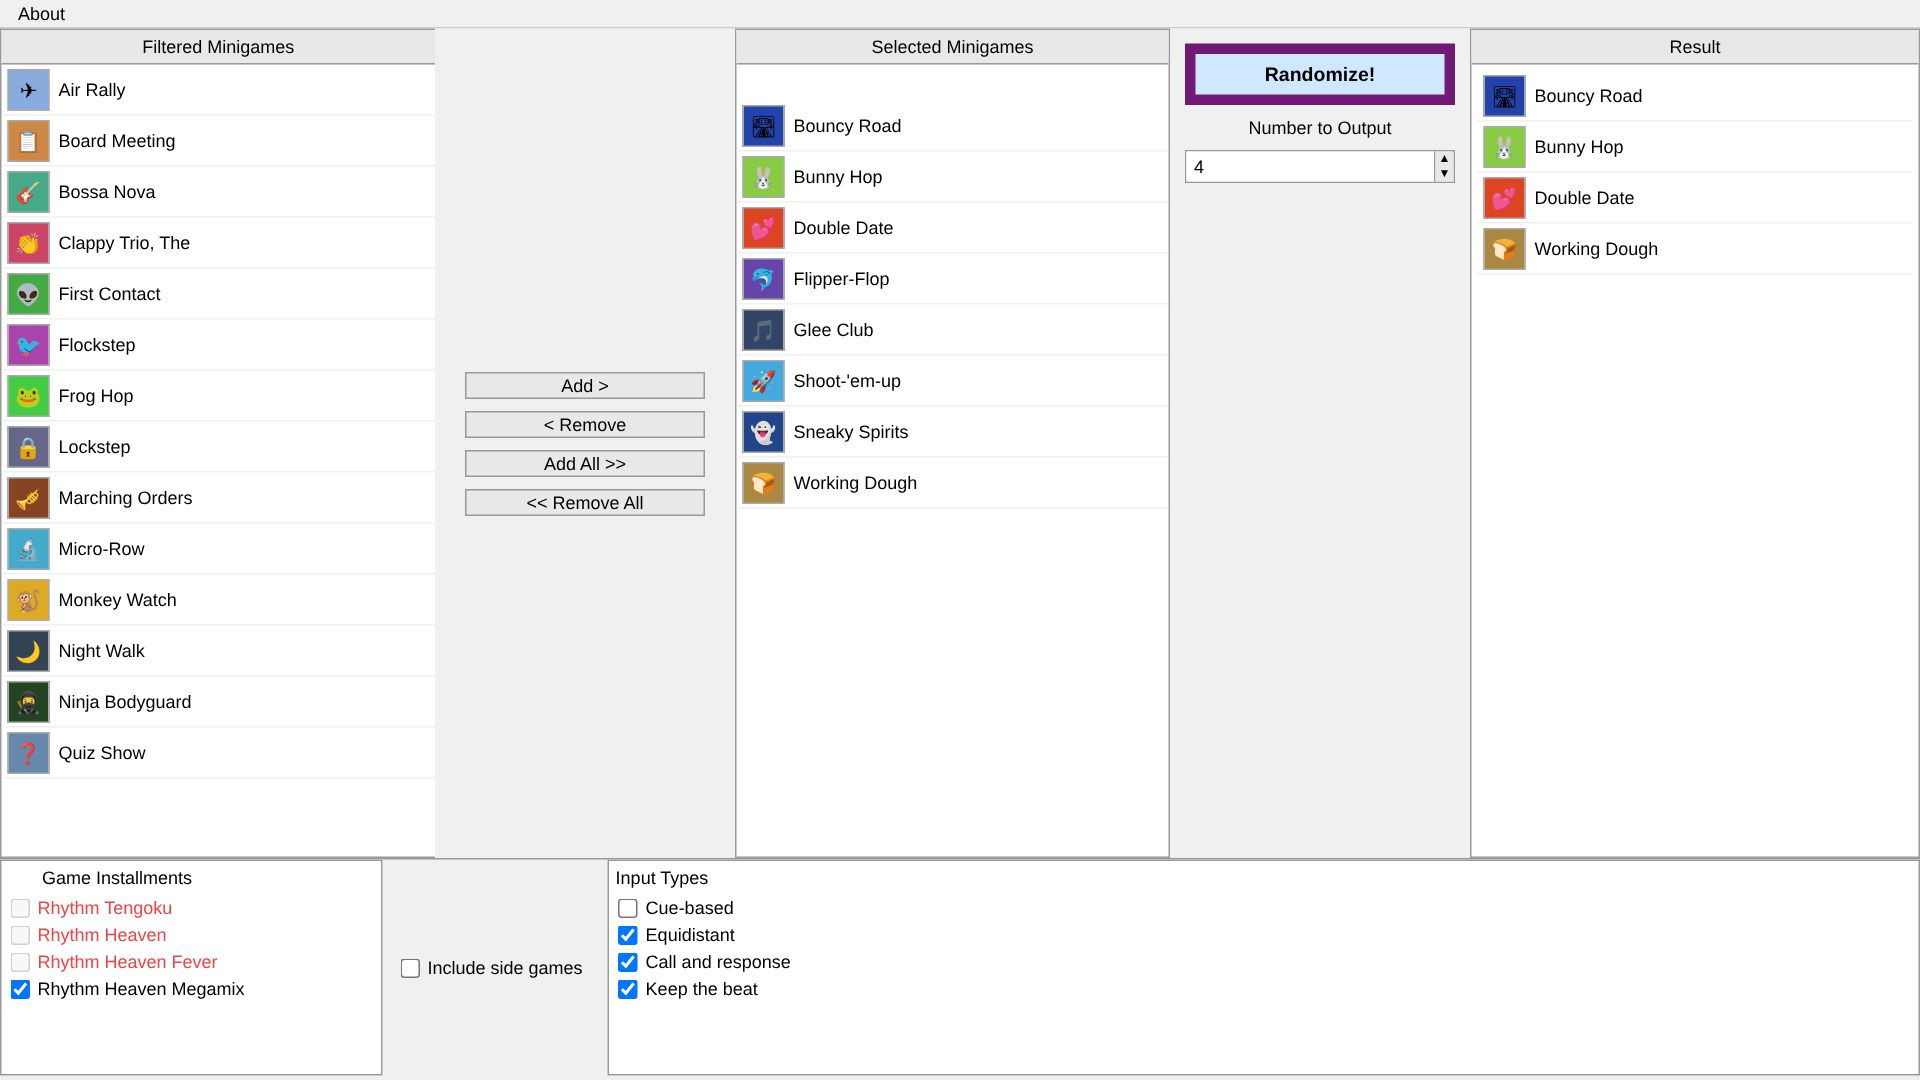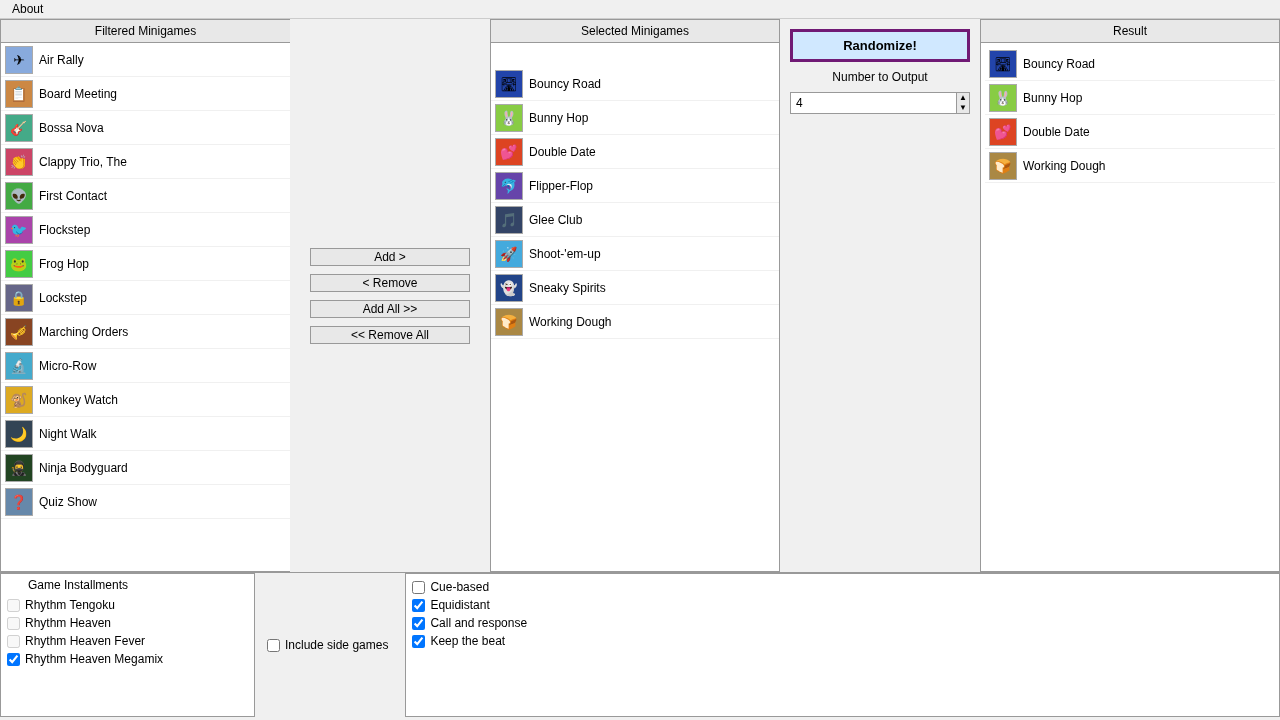--- a/index.html
+++ b/index.html
@@ -105,21 +105,21 @@
       align-items: center;
       justify-content: flex-start;
       padding: 10px;
       background: #f0f0f0;
       gap: 8px;
     }
     .randomize-btn {
       width: 180px;
       padding: 6px;
       background: #d0e8ff;
-      border: 3px solid #701a75;
+      border: 7px solid #701a75;
       cursor: pointer;
       text-align: center;
       font-size: 13px;
       font-weight: bold;
     }
     .number-label {
       font-size: 12px;
       text-align: center;
       width: 180px;
     }
@@ -178,21 +178,21 @@
       display: flex;
       align-items: center;
       gap: 5px;
       padding: 2px 2px;
       font-size: 12px;
     }
     .checkbox-item input {
       margin: 0;
     }
     .checkbox-item.disabled label {
-      color: #000000;
+      color: #ef4444;
     }
     .side-games-wrap {
       display: flex;
       align-items: center;
       padding: 10px;
     }
     .input-types-panel {
       flex: 1;
       border: 1px solid #999;
       background: #fff;
@@ -415,20 +415,21 @@
     </div>
 
     <div class="side-games-wrap">
       <div class="checkbox-item">
         <input type="checkbox" id="include-side" style="">
         <label for="include-side">Include side games</label>
       </div>
     </div>
 
     <div class="input-types-panel">
+      <div class="input-types-header">Input Types</div>
       <div id="input-types-list">
 
       <div class="checkbox-item">
       <input type="checkbox" id="it-cue-based" style="">
       <label for="it-cue-based">Cue-based</label>
     </div>
           <div class="checkbox-item">
       <input type="checkbox" id="it-equidistant" checked="" style="">
       <label for="it-equidistant">Equidistant</label>
     </div>

